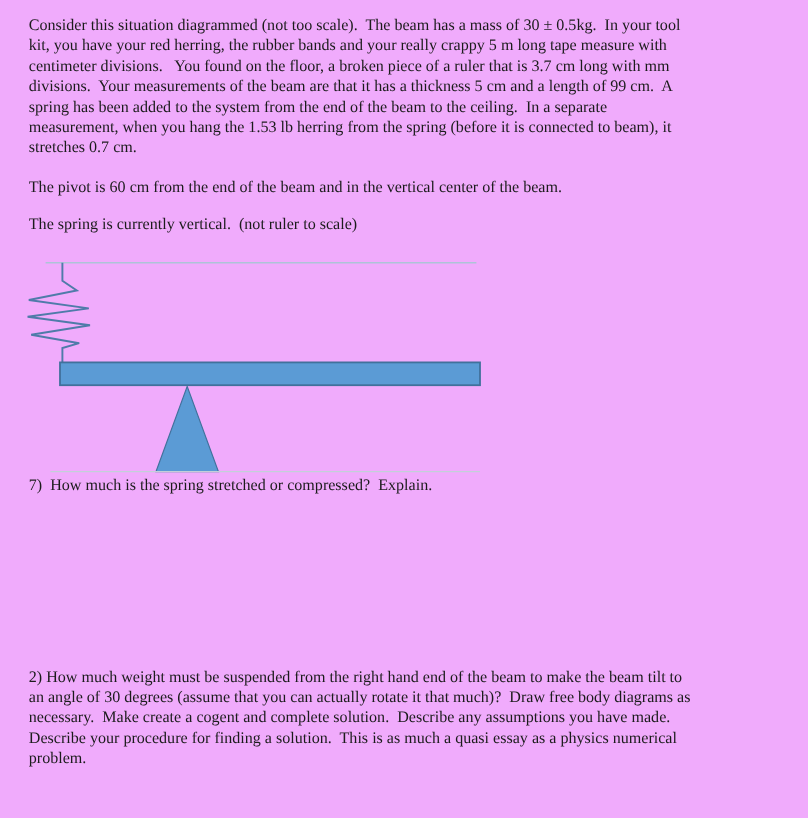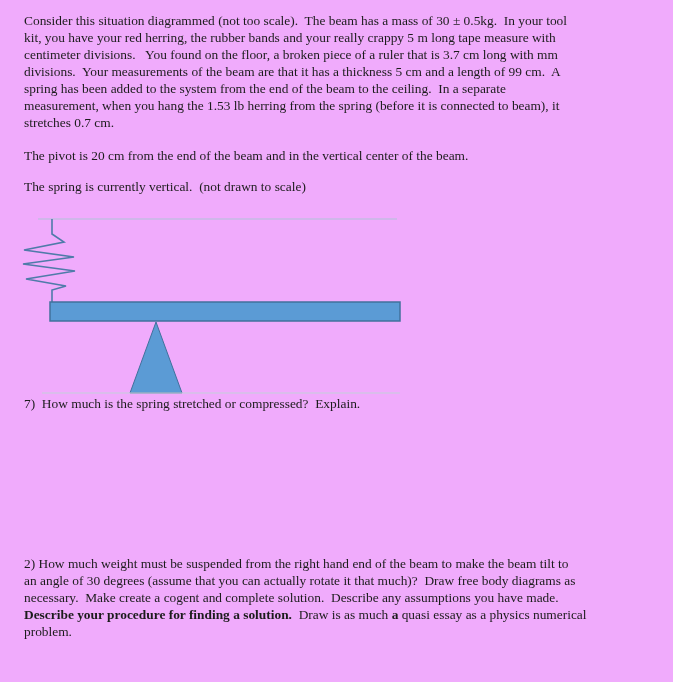--- a/index.html
+++ b/index.html
@@ -14,21 +14,21 @@
   }
   .para {
     position: absolute;
     left: 24px;
     margin: 0;
     font-size: 13.4px;
     line-height: 17px;
     white-space: pre-wrap;
     width: 645px;
   }
-  .para b { font-weight: bold; }
+  .para b { font-weight: normal; }
   #intro   { top: 12px; }
   #pivot   { top: 147px; }
   #springnote { top: 178px; }
   #q1      { top: 395px; }
   #q2      { top: 555px; }
   .diagram {
     position: absolute;
     left: 0;
     top: 200px;
   }
@@ -39,33 +39,33 @@
 <div class="page">
 
   <p class="para" id="intro">Consider this situation diagrammed (not too scale).  The beam has a mass of 30 ± 0.5kg.  In your tool
 kit, you have your red herring, the rubber bands and your really crappy 5 m long tape measure with
 centimeter divisions.   You found on the floor, a broken piece of a ruler that is 3.7 cm long with mm
 divisions.  Your measurements of the beam are that it has a thickness 5 cm and a length of 99 cm.  A
 spring has been added to the system from the end of the beam to the ceiling.  In a separate
 measurement, when you hang the 1.53 lb herring from the spring (before it is connected to beam), it
 stretches 0.7 cm.</p>
 
-  <p class="para" id="pivot">The pivot is 20 cm from the end of the beam and in the vertical center of the beam.</p>
+  <p class="para" id="pivot">The pivot is 60 cm from the end of the beam and in the vertical center of the beam.</p>
 
-  <p class="para" id="springnote">The spring is currently vertical.  (not drawn to scale)</p>
+  <p class="para" id="springnote">The spring is currently vertical.  (not ruler to scale)</p>
 
   <svg class="diagram" width="420" height="200" viewBox="0 0 420 200">
     <line x1="38" y1="19" x2="397" y2="19" stroke-width="1.2" stroke="#aec3d8"></line>
     <polyline points="52,19 52,34 64,42 24,50 74,57 23,64 75,71 26,79 66,86 52,90 52,102" fill="none" stroke-width="1.6" stroke-linejoin="miter" stroke="#4f7ba9"></polyline>
     <rect x="50" y="102" width="350" height="19" stroke-width="1.5" fill="#5b9bd5" stroke="#41719c"></rect>
     <polygon points="156,122 130,193 182,193" stroke-width="1" fill="#5b9bd5" stroke="#41719c"></polygon>
     <line x1="42" y1="193" x2="400" y2="193" stroke-width="1.2" stroke="#c3cfd9"></line>
   </svg>
 
   <p class="para" id="q1">7)  How much is the spring stretched or compressed?  Explain.</p>
 
   <p class="para" id="q2"><span>2) How much weight must be suspended from the right hand end of the beam to make the beam tilt to
 an angle of 30 degrees (assume that you can actually rotate it that much)?  Draw free body diagrams as
 necessary.  Make create a cogent and complete solution.  Describe any assumptions you have made.
-</span><b>Describe your procedure for finding a solution.</b><span>  Draw is as much </span><b>a</b><span> quasi essay as a physics numerical
+</span><b>Describe your procedure for finding a solution.</b><span>  This is as much </span><b>a</b><span> quasi essay as a physics numerical
 problem.</span></p>
 
 </div>
 
 </body></html>

